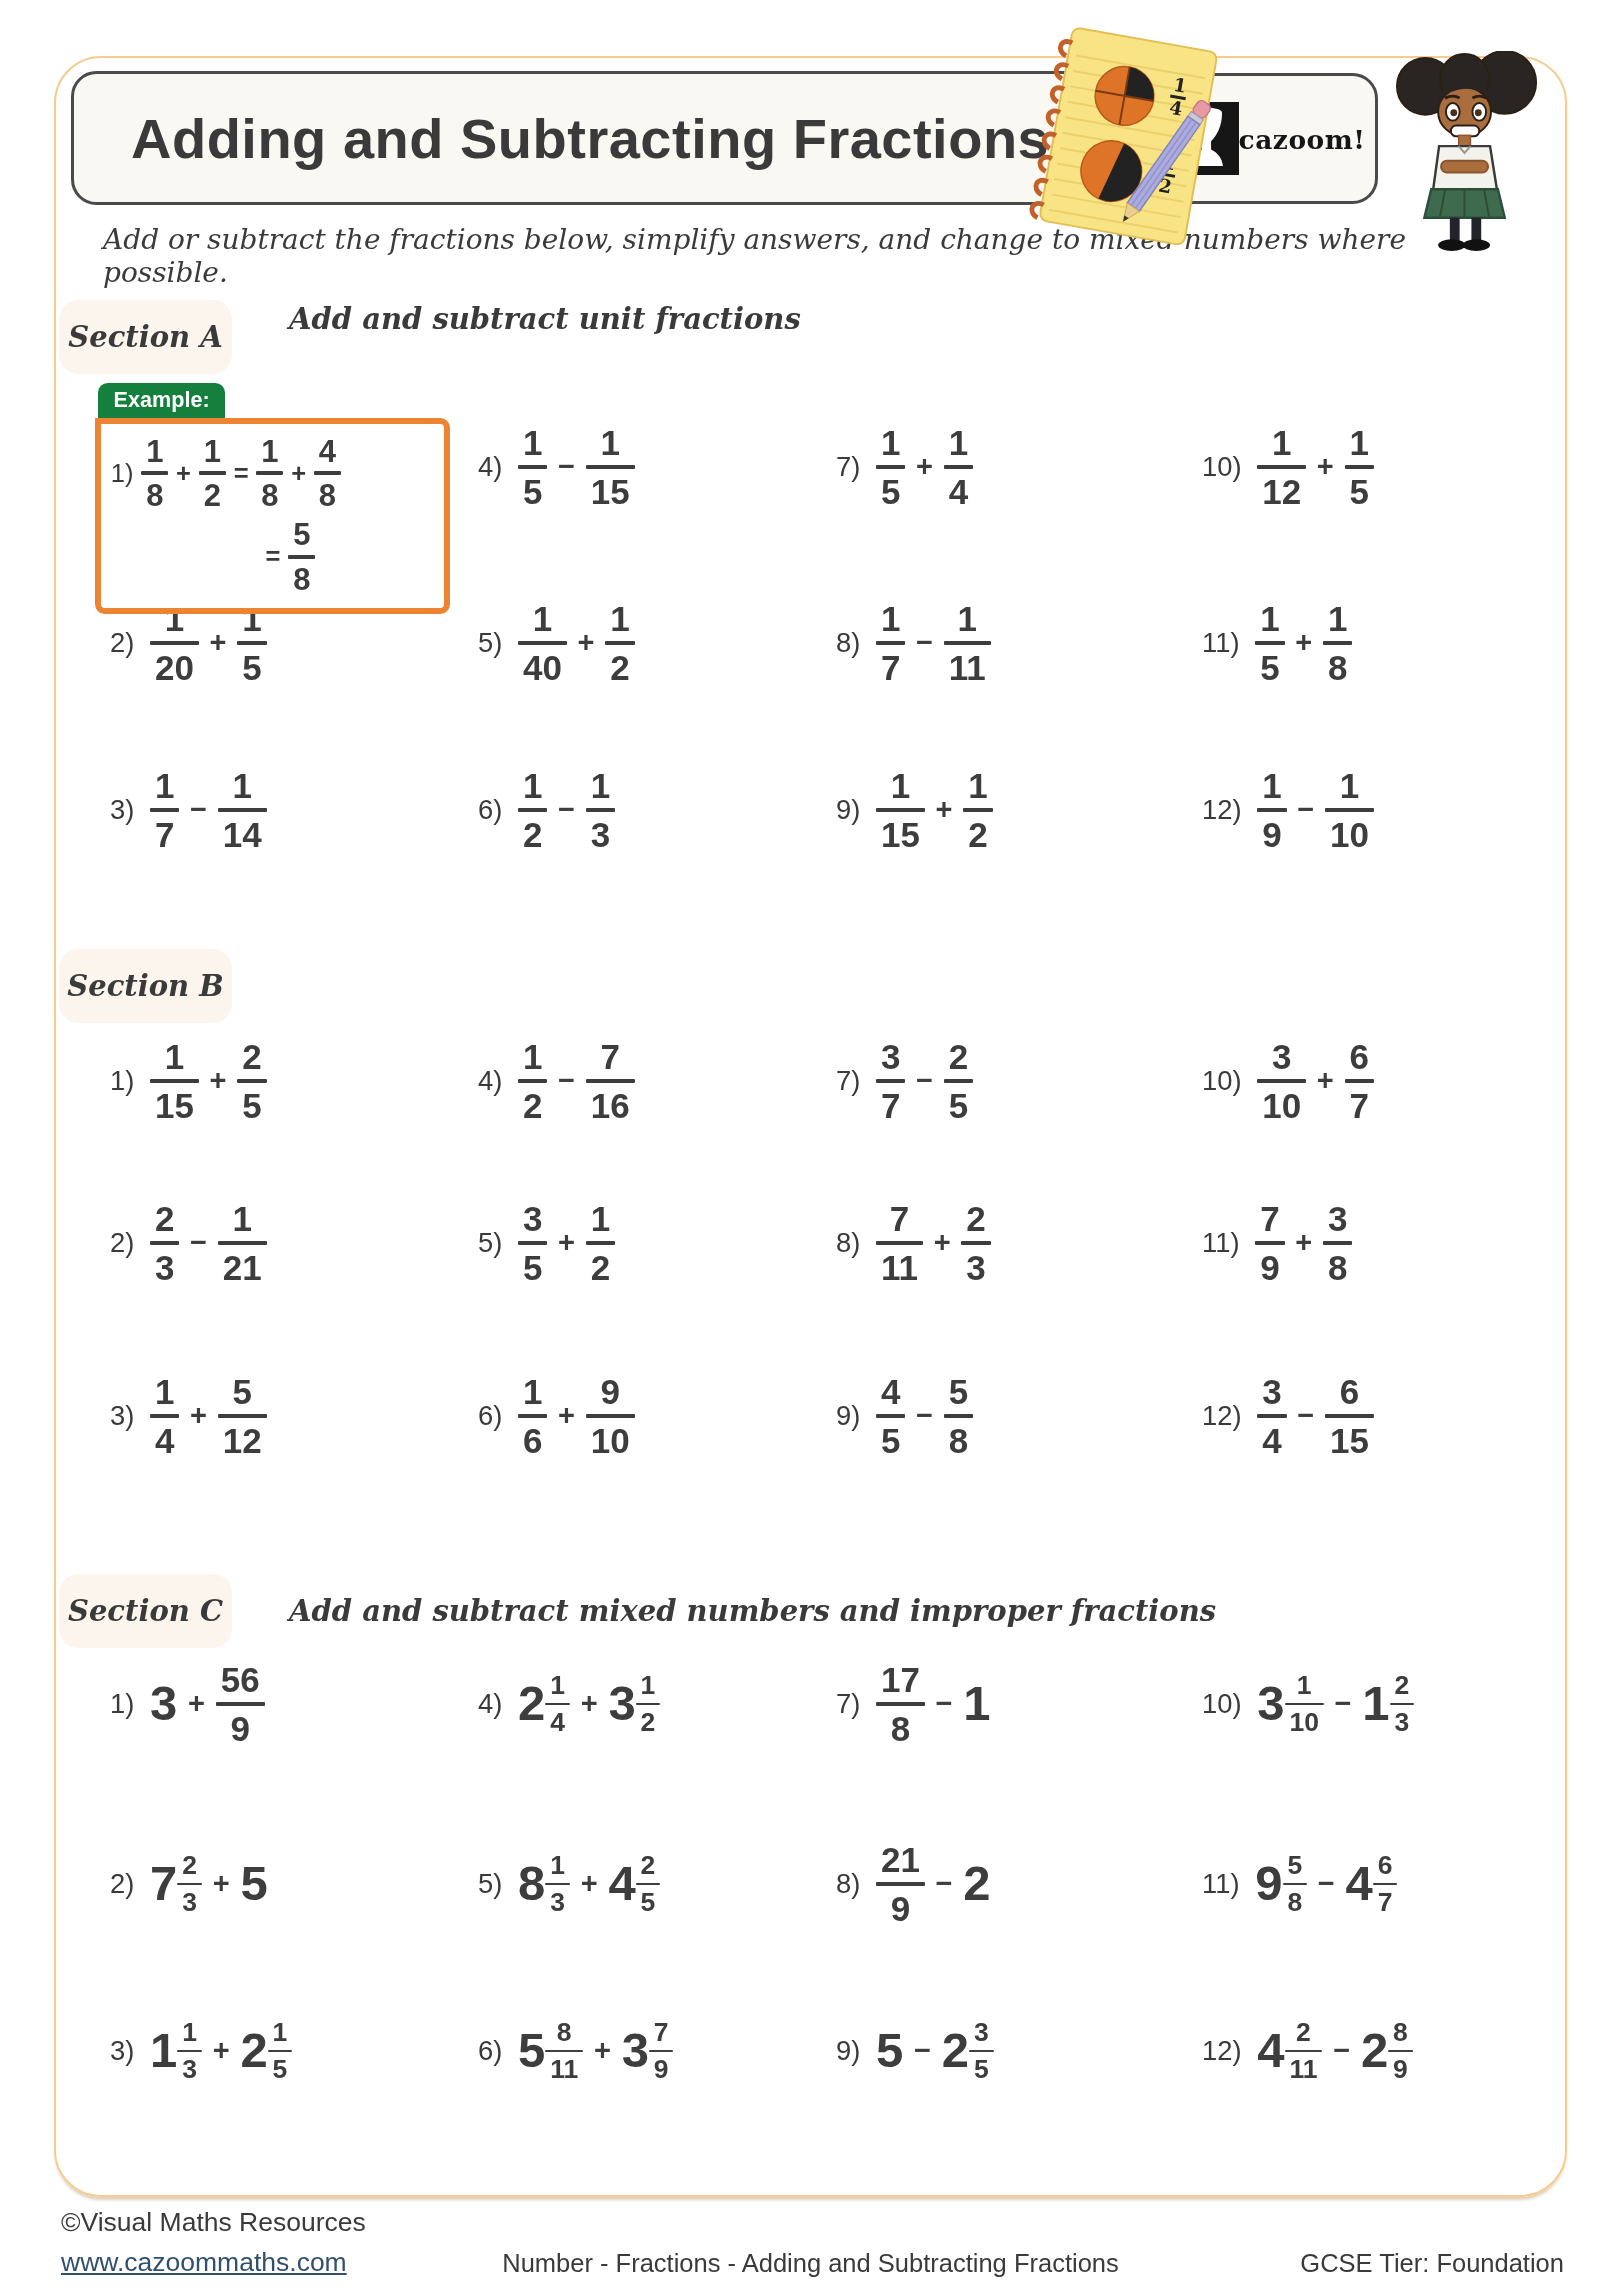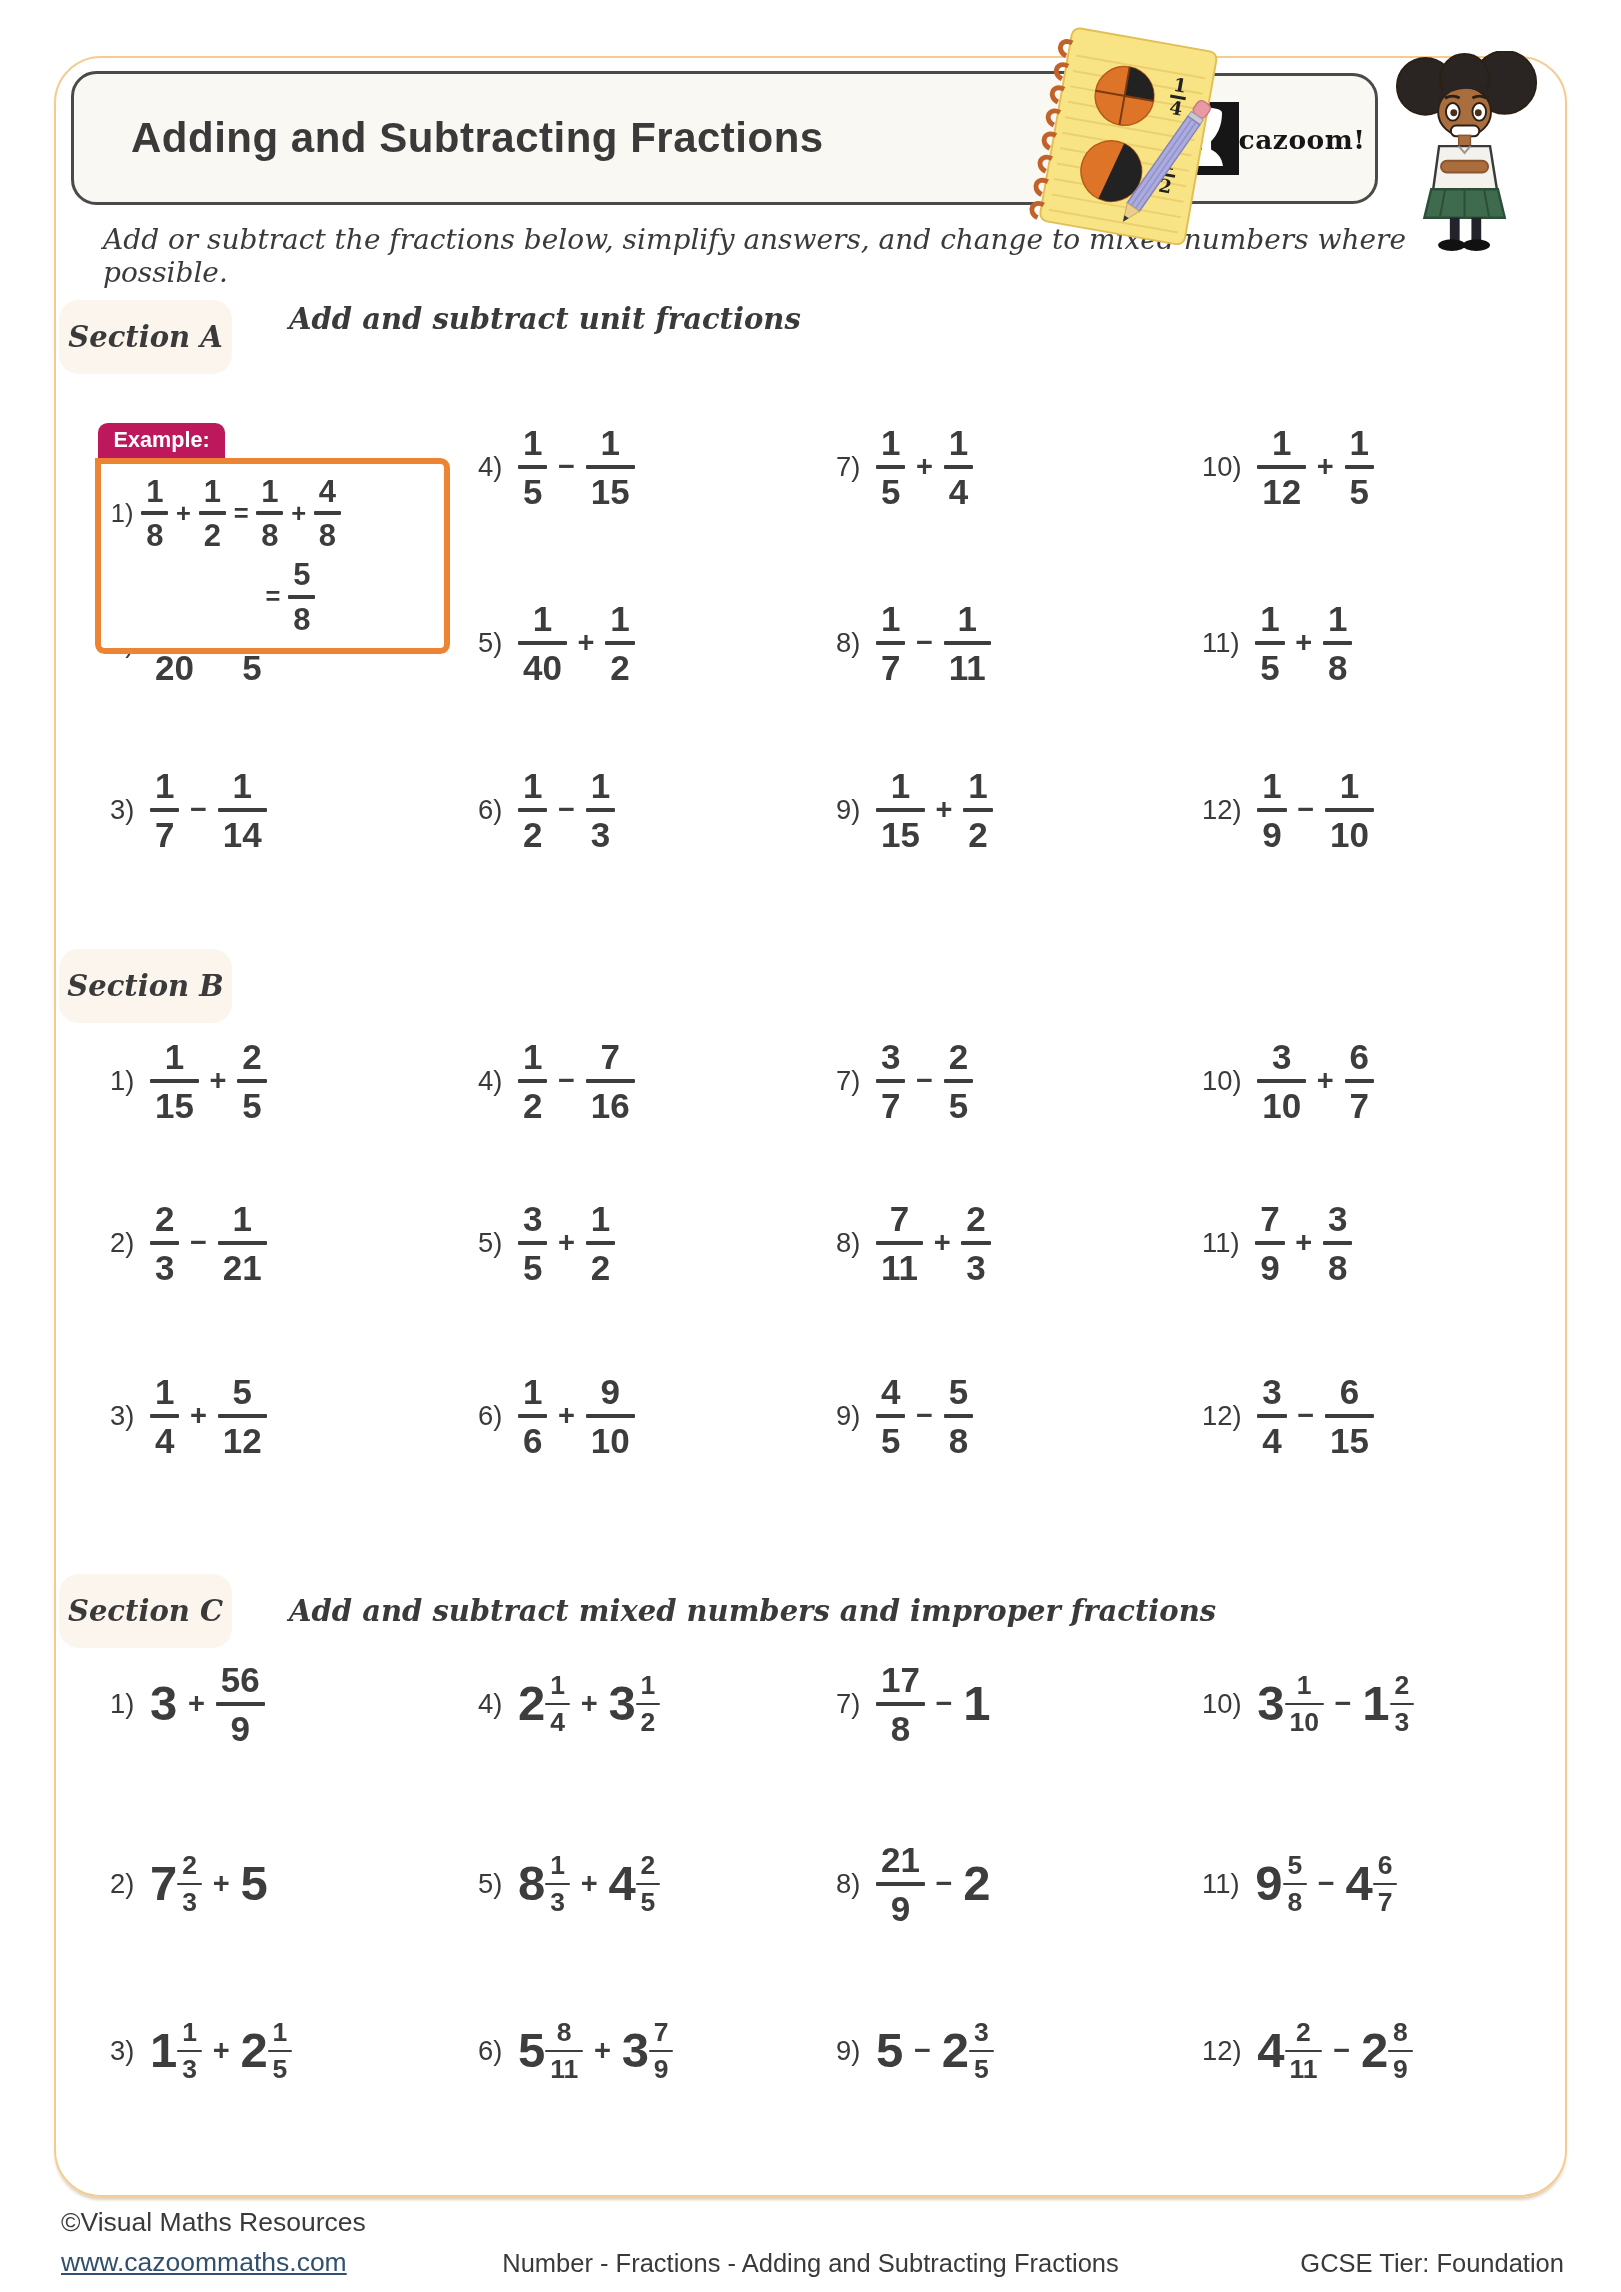--- a/index.html
+++ b/index.html
@@ -13,21 +13,21 @@
     left:54px;top:56px;width:1509px;height:2137px;
     border:2.9px solid #F6CB90;border-radius:47px;
     box-shadow:0 3.9px 2.9px -1px rgba(160,125,70,.35);
   }
   
   .hbox{
     background:#FAF8F2;border:3.9px solid #4A4A4A;border-radius:25.5px;
   }
   .title-box{left:71px;top:71px;width:1063px;height:128px;display:flex;align-items:center;}
   .title-box h1{
-    margin:0 0 0 57px;font-size:42px;font-weight:bold;color:#3A3A3A;letter-spacing:0.5px;
+    margin:0 0 0 57px;font-size:56px;font-weight:bold;color:#3A3A3A;letter-spacing:0.5px;
     font-family:"Liberation Sans", sans-serif;
   }
   .logo-box{left:1161px;top:73px;width:211px;height:125px;display:flex;align-items:center;justify-content:center;z-index:2;}
   .logo-glyph{width:65px;height:73px;background:#161616;display:flex;align-items:center;justify-content:center;}
   .logo-text{font-family:"DejaVu Serif", serif;font-weight:bold;font-size:26.5px;color:#161616;letter-spacing:0.5px;margin-top:2px;}
   .notepad{left:1021px;top:25.5px;z-index:3;}
   .girl{left:1394px;top:51px;z-index:3;}
   
   .instruction{
     left:103px;top:223px;width:1372px;margin:0;
@@ -38,22 +38,22 @@
     left:59px;width:173px;height:74px;background:#FBF5EE;border-radius:19.6px;
     display:flex;align-items:center;justify-content:center;
   }
   .section-label span, .section-subtitle{
     font-family:"DejaVu Serif", serif;font-style:italic;font-weight:bold;font-size:29px;color:#3A3A3A;
   }
   .section-subtitle{left:289px;height:74px;display:flex;align-items:center;}
   
   .example-wrap{left:95px;top:383px;z-index:1;}
   .example-tab{
-    background:#be185d;color:#ffffff;font-weight:bold;font-size:21.6px;
-    padding:3.9px 15.7px 4.9px;border-radius:9.8px 9.8px 0 0;width:fit-content;margin-left:2.9px;margin-top:40px;
+    background:#15803d;color:#ffffff;font-weight:bold;font-size:21.6px;
+    padding:3.9px 15.7px 4.9px;border-radius:9.8px 9.8px 0 0;width:fit-content;margin-left:2.9px;
   }
   .example-box{
     border:6.9px solid #ED8433;border-radius:0 9.8px 9.8px 9.8px;background:#ffffff;
     width:327px;padding:11.8px 5.9px 13.7px 9.8px;
   }
   .ex-line{display:flex;align-items:center;}
   .ex-line2{margin-left:147px;margin-top:7.8px;}
   .example-box .frac{font-size:31px;}
   .example-box .op{font-size:25.5px;margin:0 7.8px;}
   .example-box .pnum{font-size:25.5px;margin-right:7.8px;}

